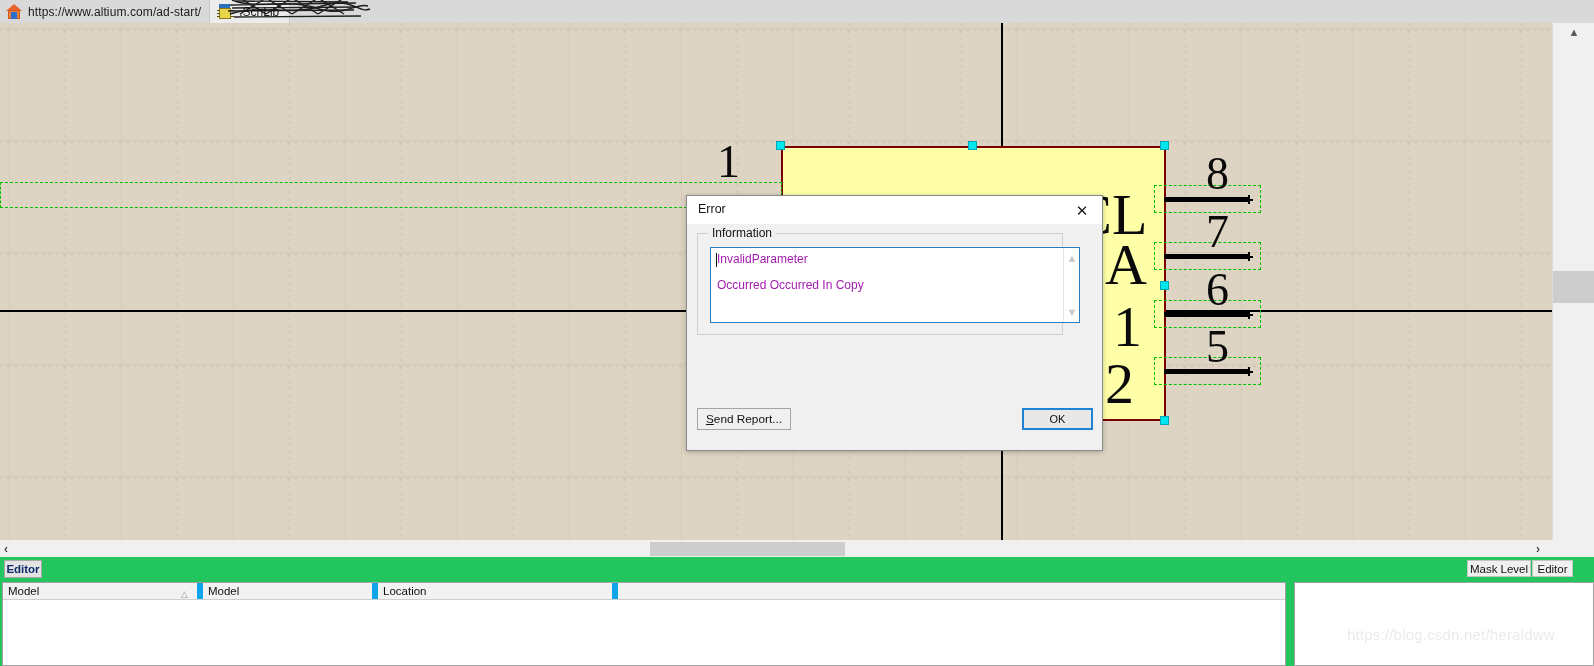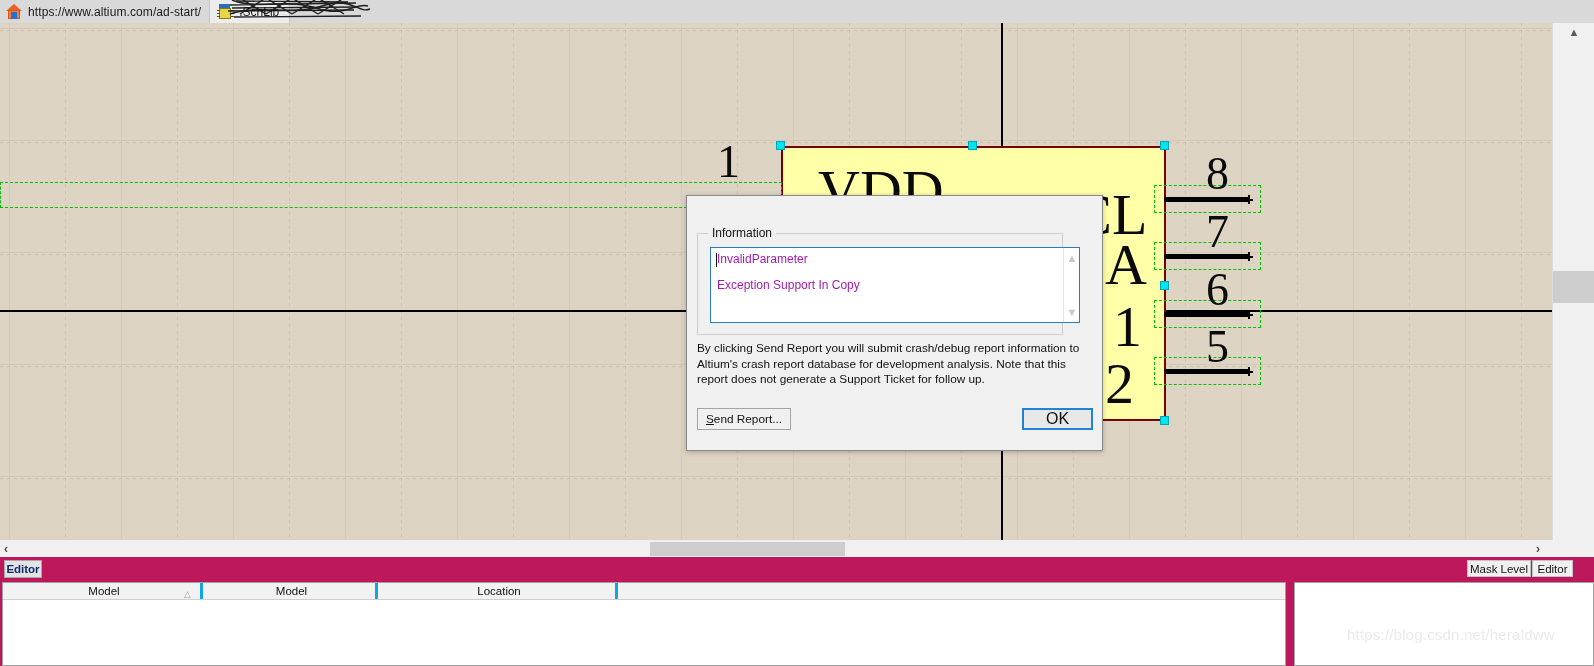--- a/index.html
+++ b/index.html
@@ -141,21 +141,21 @@
     position:absolute; left:4px; top:0px; height:17px; display:flex; align-items:center;
     color:#4a4a4a; font-size:12px; font-weight:bold;
   }
   #hscroll .arrow-right {
     position:absolute; left:1536px; top:0px; height:17px; display:flex; align-items:center;
     color:#4a4a4a; font-size:12px; font-weight:bold;
   }
 
   
   #bottom {
-    position:absolute; left:0; top:557px; width:1594px; height:109px; background:#be185d;text-align:center;
+    position:absolute; left:0; top:557px; width:1594px; height:109px; background:#22c55e;
   }
   #editor-tab {
     position:absolute; left:4px; top:3px; width:38px; height:18px;
     background:#e3e3e3; border:1px solid #a8a8a8;
     font-size:11.5px; font-weight:bold; color:#0d2a6b;
     display:flex; align-items:center; justify-content:center;
   }
   #mask-level-btn {
     position:absolute; left:1467px; top:3px; width:64px; height:17px;
     background:#f0f0f0; border:1px solid #c4c4c4;
@@ -168,21 +168,21 @@
   }
   #models-table {
     position:absolute; left:2px; top:25px; width:1284px; height:84px;
     background:#fff; border:1px solid #a0a0a0;
   }
   #models-head {
     display:flex; height:17px; background:#f2f2f2; border-bottom:1px solid #cfcfcf;
   }
   #models-head .th {
     font-size:11.5px; color:#101010; padding-left:5px; line-height:17px;
-    border-right:3px solid #0ea5e9; position:relative; overflow:hidden; white-space:nowrap;
+    border-right:6px solid #0ea5e9; position:relative; overflow:hidden; white-space:nowrap;
   }
   #models-head .sortmark {
     position:absolute; right:9px; top:3px; color:#999; font-size:9px;
   }
   #rightpanel {
     position:absolute; left:1294px; top:25px; width:300px; height:84px;
     background:#fff; border:1px solid #a0a0a0;
   }
   #watermark {
     position:absolute; left:1347px; top:626px; font-size:15px; color:#eceaea;
@@ -242,21 +242,21 @@
   #send-report-btn {
     position:absolute; left:10px; top:184px; width:94px; height:22px;
     background:#f0f0f0; border:1px solid #a4a4a4;
     font-size:11.8px; color:#101010;
     display:flex; align-items:center; justify-content:center;
   }
   #send-report-btn u { text-decoration:underline; }
   #ok-btn {
     position:absolute; left:335px; top:184px; width:71px; height:22px;
     background:#e8e8e8; border:2px solid #1e82d6;
-    font-size:16px; color:#101010;
+    font-size:11px; color:#101010;
     display:flex; align-items:center; justify-content:center;
   }
 </style>
 </head>
 <body>
 
 <div id="topbar">
   <div class="home-url">
     <span class="home-ico">
       <span class="roof"></span>
@@ -313,21 +313,20 @@
   <div class="grid-dash-h" style="top:7px;"></div>
   <div class="grid-dash-h" style="top:119px;"></div>
   <div class="grid-dash-h" style="top:231px;"></div>
   <div class="grid-dash-h" style="top:343px;"></div>
   <div class="grid-dash-h" style="top:455px;"></div>
 
   <div id="axis-v"></div>
   <div id="axis-h"></div>
 
   <div id="symbol-body">
-    <span class="sym-text" style="left:35px; top:14px;">VDD</span>
     <span class="sym-text" style="left:258px; top:14px;margin-top:24px;">SCL</span>
     <span class="sym-text" style="left:322px; top:88px;">A</span>
     <span class="sym-text" style="left:330px; top:150px;">1</span>
     <span class="sym-text" style="left:322px; top:207px;">2</span>
   </div>
 
   <div class="handle" style="left:776px; top:118px;"></div>
   <div class="handle" style="left:968px; top:118px;"></div>
   <div class="handle" style="left:1160px; top:118px;"></div>
   <div class="handle" style="left:1160px; top:258px;"></div>
@@ -382,36 +381,39 @@
       <div class="th" style="width:240px;">Location</div>
     </div>
   </div>
 
   <div id="rightpanel"></div>
 </div>
 
 <div id="watermark">https://blog.csdn.net/heraldww</div>
 
 <div id="error-dialog">
+  <div id="dlg-titlebar">
+    <span id="dlg-title">Error</span>
+    <span id="dlg-close">✕</span>
+  </div>
 
   <div id="dlg-body">
     <div id="group-info">
       <span id="group-legend">Information</span>
 
       <div id="info-box">
         <span id="caret"></span>
         <span class="info-line" style="top:4px;">InvalidParameter</span>
-        <span class="info-line" style="top:30px;">Exception Support In  Copy</span>
+        <span class="info-line" style="top:30px;">Occurred Occurred In  Copy</span>
         <div id="info-scroll">
           <div class="chev" style="top:2px;">▲</div>
           <div class="chev" style="top:56px;">▼</div>
         </div>
       </div>
     </div>
 
-    <div id="dlg-note">By clicking Send Report you will submit crash/debug report information to Altium's crash report database for development analysis. Note that this report does not generate a Support Ticket for follow up.</div>
 
     <div id="send-report-btn">
       <span><u>S</u>end Report...</span>
     </div>
     <div id="ok-btn">OK</div>
   </div>
 </div>
 
 </body></html>

